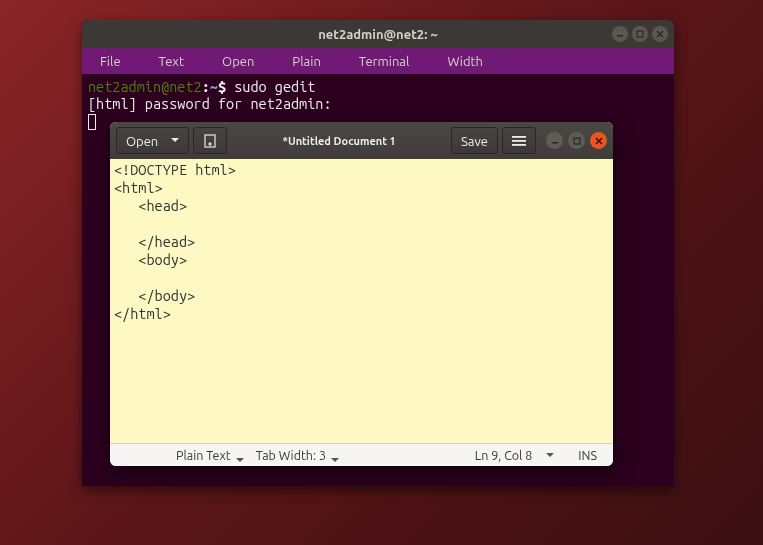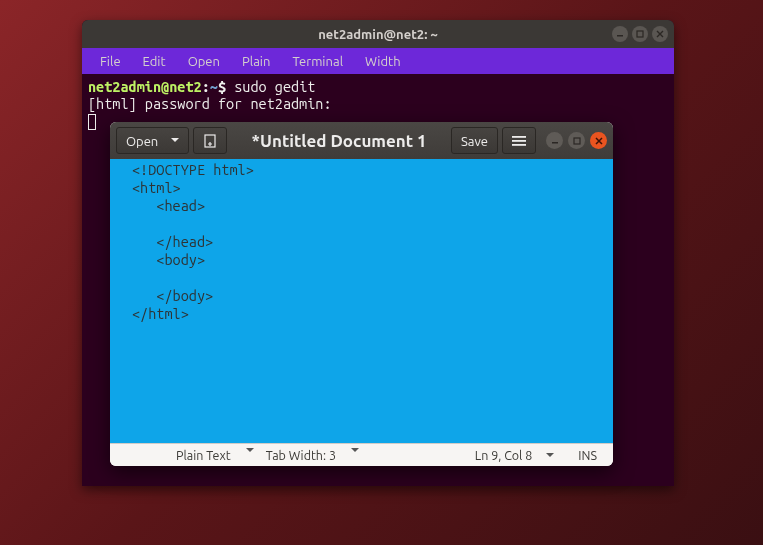--- a/index.html
+++ b/index.html
@@ -50,40 +50,40 @@
       background: #5A5652;
       display: flex;
       align-items: center;
       justify-content: center;
       cursor: pointer;
     }
     .winctrl-btn.close { background: #5A5652; }
     .winctrl-btn svg { width: 8px; height: 8px; }
     .terminal-menubar {
       height: 26px;
-      background: #6d28d9;
+      background: #701a75;
       display: flex;
       align-items: center;
       padding: 0 8px;
-      gap: 2px;
+      gap: 18px;
     }
     .terminal-menu-item {
       color: #D4D0CC;
       font-size: 13px;
       padding: 3px 10px;
       cursor: pointer;
     }
     .terminal-content {
       padding: 4px 6px;
       font-family: "Ubuntu Mono", "DejaVu Sans Mono", monospace;
       font-size: 14.5px;
       line-height: 1.2;
       color: #EEEEEC;
     }
-    .term-prompt-user { color: #bef264; font-weight: bold; }
+    .term-prompt-user { color: #4d7c0f; font-weight: normal; }
     .term-prompt-colon { color: #EEEEEC; font-weight: bold;}
     .term-prompt-path { color: #729FCF; font-weight: bold; }
     .term-cursor {
       display: inline-block;
       width: 8px;
       height: 16px;
       border: 1px solid #EEEEEC;
       vertical-align: text-bottom;
     }
 
@@ -117,66 +117,66 @@
       align-items: center;
       padding: 0 9px;
       cursor: pointer;
       gap: 13px;
     }
     .hbtn svg { fill: #EDECEB; }
     .gedit-title {
       flex: 1;
       text-align: center;
       color: #EDECEB;
-      font-size: 17px;
+      font-size: 11px;
       font-weight: bold;
     }
     .gedit-winctrl {
       display: flex;
       gap: 5px;
       margin-left: 6px;
     }
     .gedit-winctrl .wc {
       width: 17px;
       height: 17px;
       border-radius: 50%;
       background: #5F5B57;
       display: flex;
       align-items: center;
       justify-content: center;
       cursor: pointer;
     }
     .gedit-winctrl .wc.close { background: #E95420; }
     .gedit-winctrl .wc svg { width: 8px; height: 8px; }
     .gedit-editor {
-      background: #0ea5e9;
+      background: #fef9c3;
       height: 284px;
-      padding: 2px 22px;
+      padding: 2px 4px;
       font-family: "Ubuntu Mono", "DejaVu Sans Mono", monospace;
       font-size: 14.5px;
       line-height: 18px;
       color: #2E3436;
       white-space: pre;
       overflow: hidden;
     }
     .gedit-statusbar {
       height: 23px;
       background: #F7F5F3;
       border-top: 1px solid #D0CCC8;
       display: flex;
       align-items: center;
       font-size: 12.5px;
       color: #3C3B37;
       padding: 0 10px;
       border-radius: 0 0 6px 6px;
     }
     .sb-item {
       display: flex;
-      align-items: flex-start;
-      gap: 13px;
+      align-items: flex-end;
+      gap: 3px;
       padding: 0 6px;
       cursor: pointer;
     }
     .sb-spacer { flex: 1; }
     .caret-down {
       width: 0; height: 0;
       border-left: 4px solid transparent;
       border-right: 4px solid transparent;
       border-top: 4px solid #555;
       margin-left: 2px;
@@ -201,21 +201,21 @@
       </div>
       <div class="winctrl-btn close">
         <svg viewBox="0 0 8 8">
             <path d="M1 1 L7 7 M7 1 L1 7" stroke="#2B2724" stroke-width="1.4"></path>
           </svg>
       </div>
     </div>
   </div>
   <div class="terminal-menubar">
     <span class="terminal-menu-item">File</span>
-    <span class="terminal-menu-item">Edit</span>
+    <span class="terminal-menu-item">Text</span>
     <span class="terminal-menu-item">Open</span>
     <span class="terminal-menu-item">Plain</span>
     <span class="terminal-menu-item">Terminal</span>
     <span class="terminal-menu-item">Width</span>
   </div>
   <div class="terminal-content">
     <div>
       <span class="term-prompt-user">net2admin@net2</span><span class="term-prompt-colon">:</span><span class="term-prompt-path">~</span><span class="term-prompt-colon">$</span> <span>sudo gedit</span>
     </div>
     <div>[html] password for net2admin:</div>

